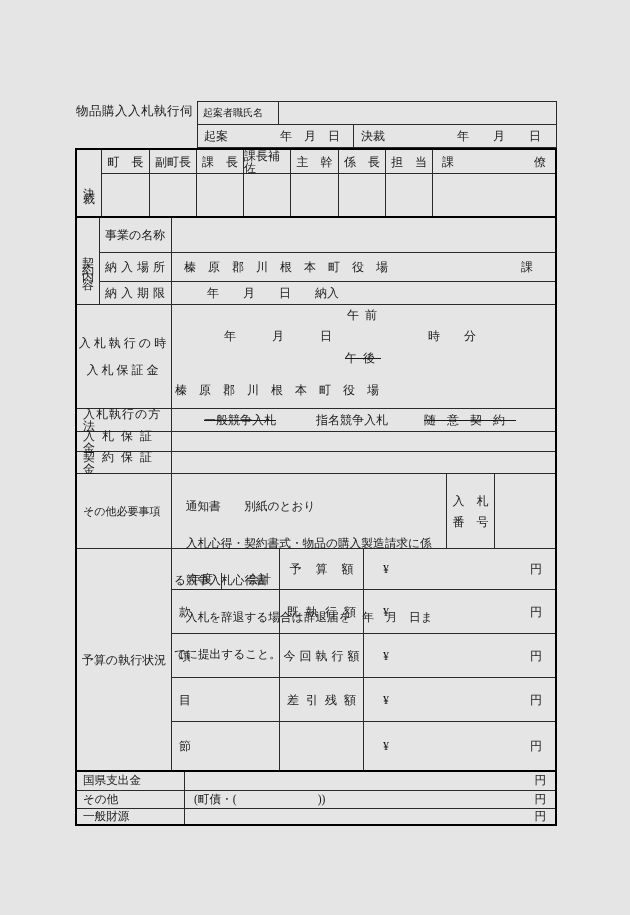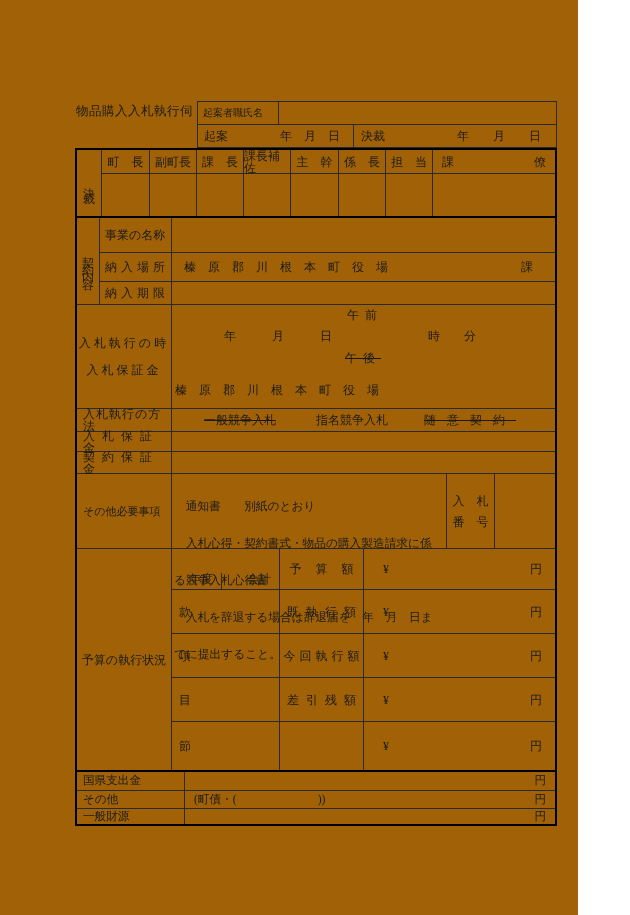--- a/index.html
+++ b/index.html
@@ -1,20 +1,20 @@
 <!DOCTYPE html>
 <html><head>
 <meta charset="utf-8">
 <style>
   * { box-sizing: border-box; margin: 0; padding: 0; }
   html,body { background:#ffffff; }
   .page {
     position: relative;
-    width: 578px; height: 915px;
-    background: #a16207;
+    width: 630px; height: 915px;
+    background: #e5e5e5;
     font-family: "Liberation Serif", "DejaVu Serif", serif;
     color: #1a1a1a;
     font-size: 12px;
     line-height: 1;
     --ln: #2a2a2a;
     --lnb: #000;
   }
   .title {
     position: absolute; left: 76px; top: 105px;
     font-size: 12.5px; letter-spacing: 0.5px;
@@ -188,20 +188,21 @@
         </div>
         <div class="ke-row r1">
           <div class="ke-label ls4">納入場所</div>
           <div class="ke-content place-row">
             <span>榛　原　郡　川　根　本　町　役　場</span>
             <span>課</span>
           </div>
         </div>
         <div class="ke-row">
           <div class="ke-label ls4">納入期限</div>
+          <div class="ke-content kigen-row">年　　月　　日　　納入</div>
         </div>
       </div>
     </div>
 
     <div class="sec sec-jiki">
       <div class="label95 jiki-label">
         <div>入札執行の時</div>
         <div>入札保証金</div>
       </div>
       <div class="jiki-content">

